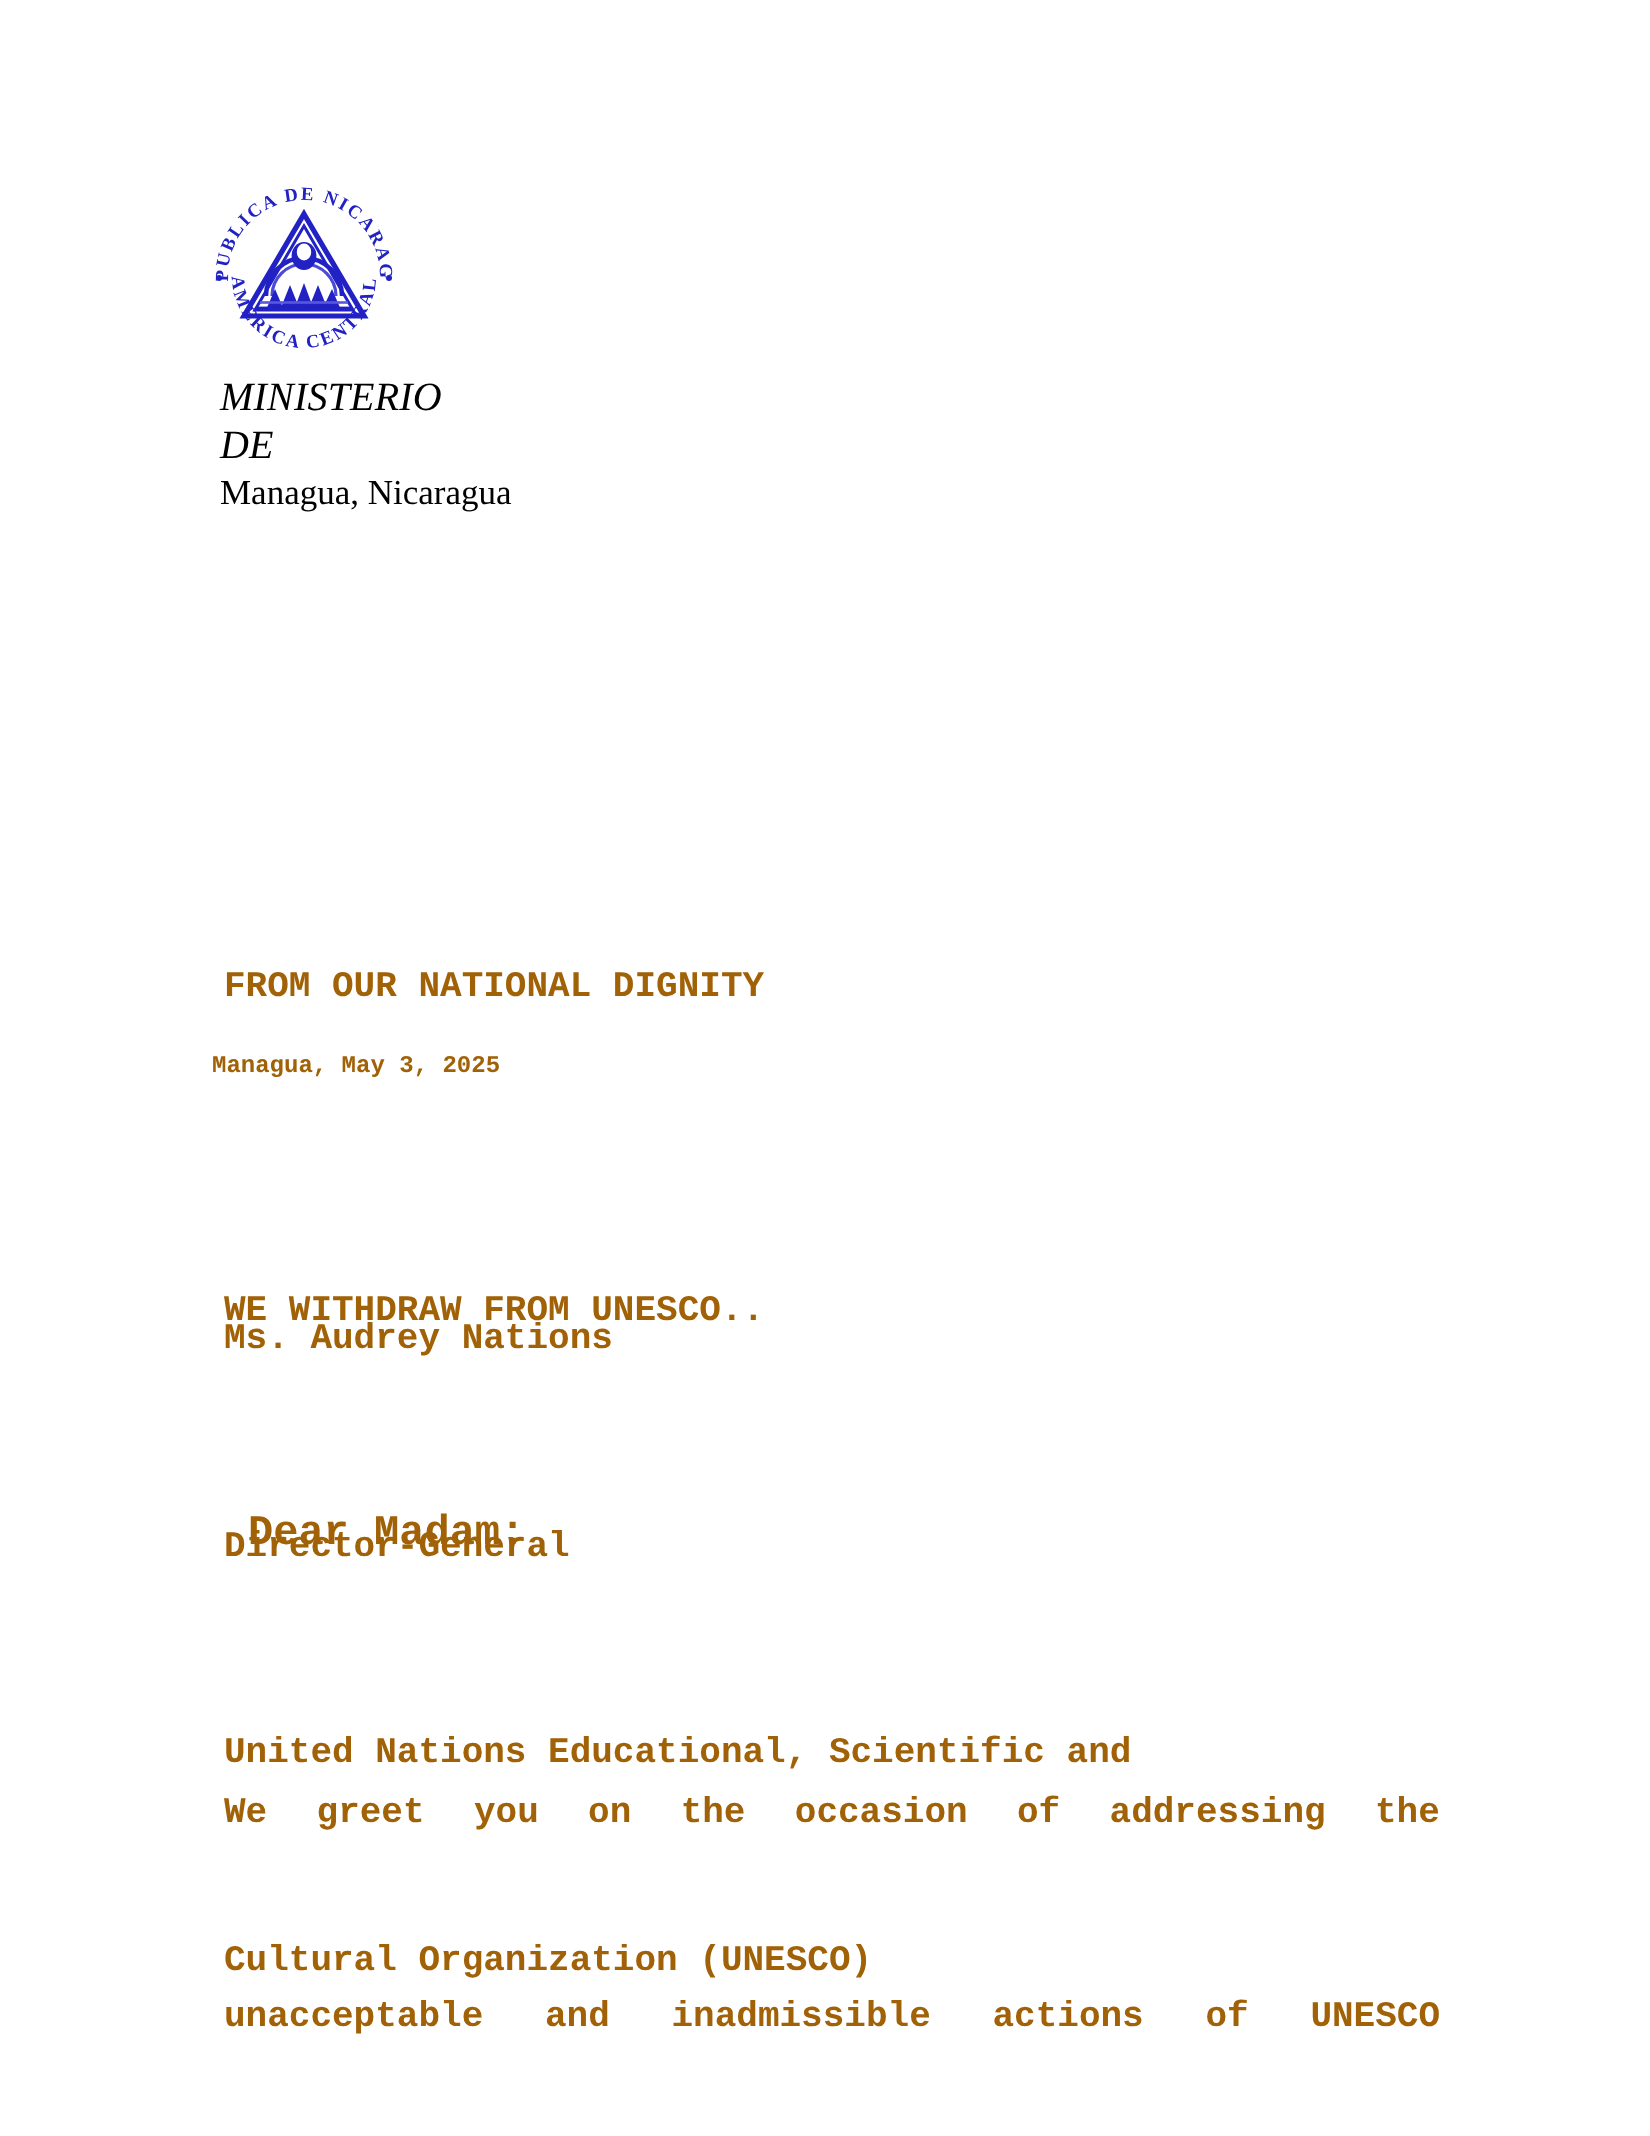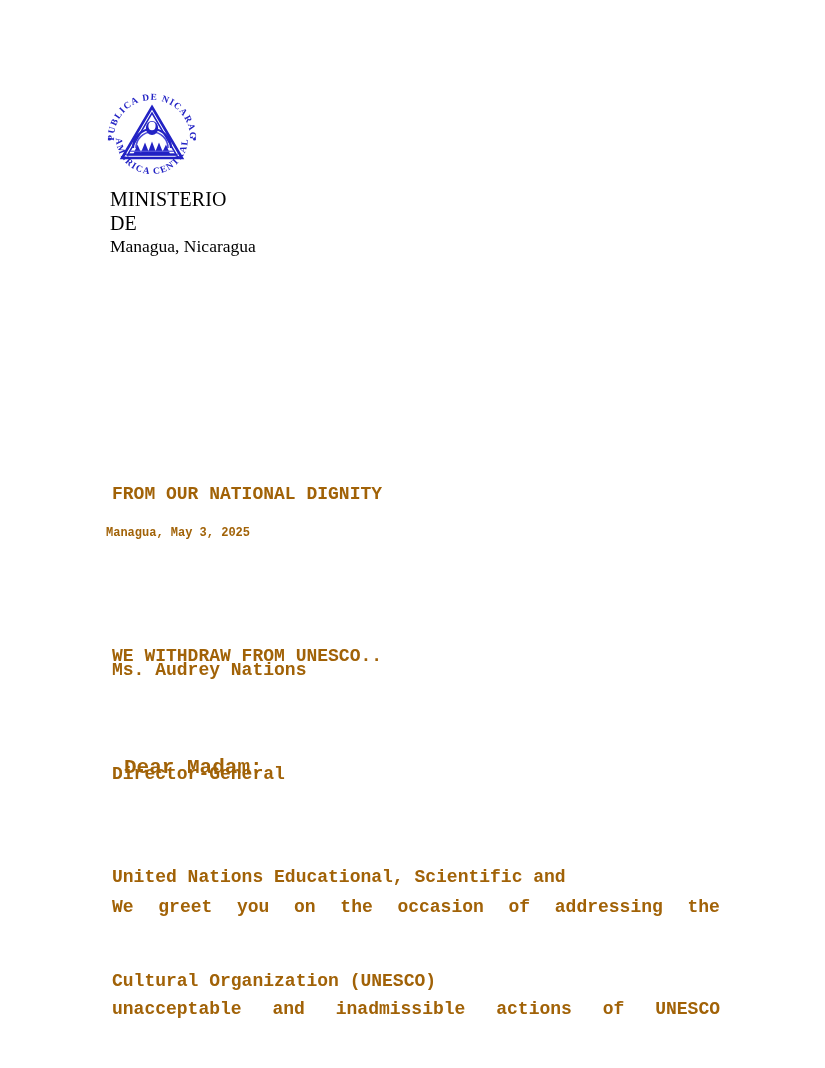--- a/index.html
+++ b/index.html
@@ -31,20 +31,21 @@
     left: 110px;
     top: 188px;
     font-family: "Liberation Serif", "DejaVu Serif", serif;
     color: #000000;
   }
   .lh-line {
     font-size: 20px;
     line-height: 23.5px;
     letter-spacing: 0.1px;
     white-space: pre;
+    font-style: italic;
   }
   .lh-city {
     font-size: 17.5px;
     line-height: 23px;
     white-space: pre;
   }
 
   
   .mono {
     font-family: "Liberation Mono", "DejaVu Sans Mono", monospace;

